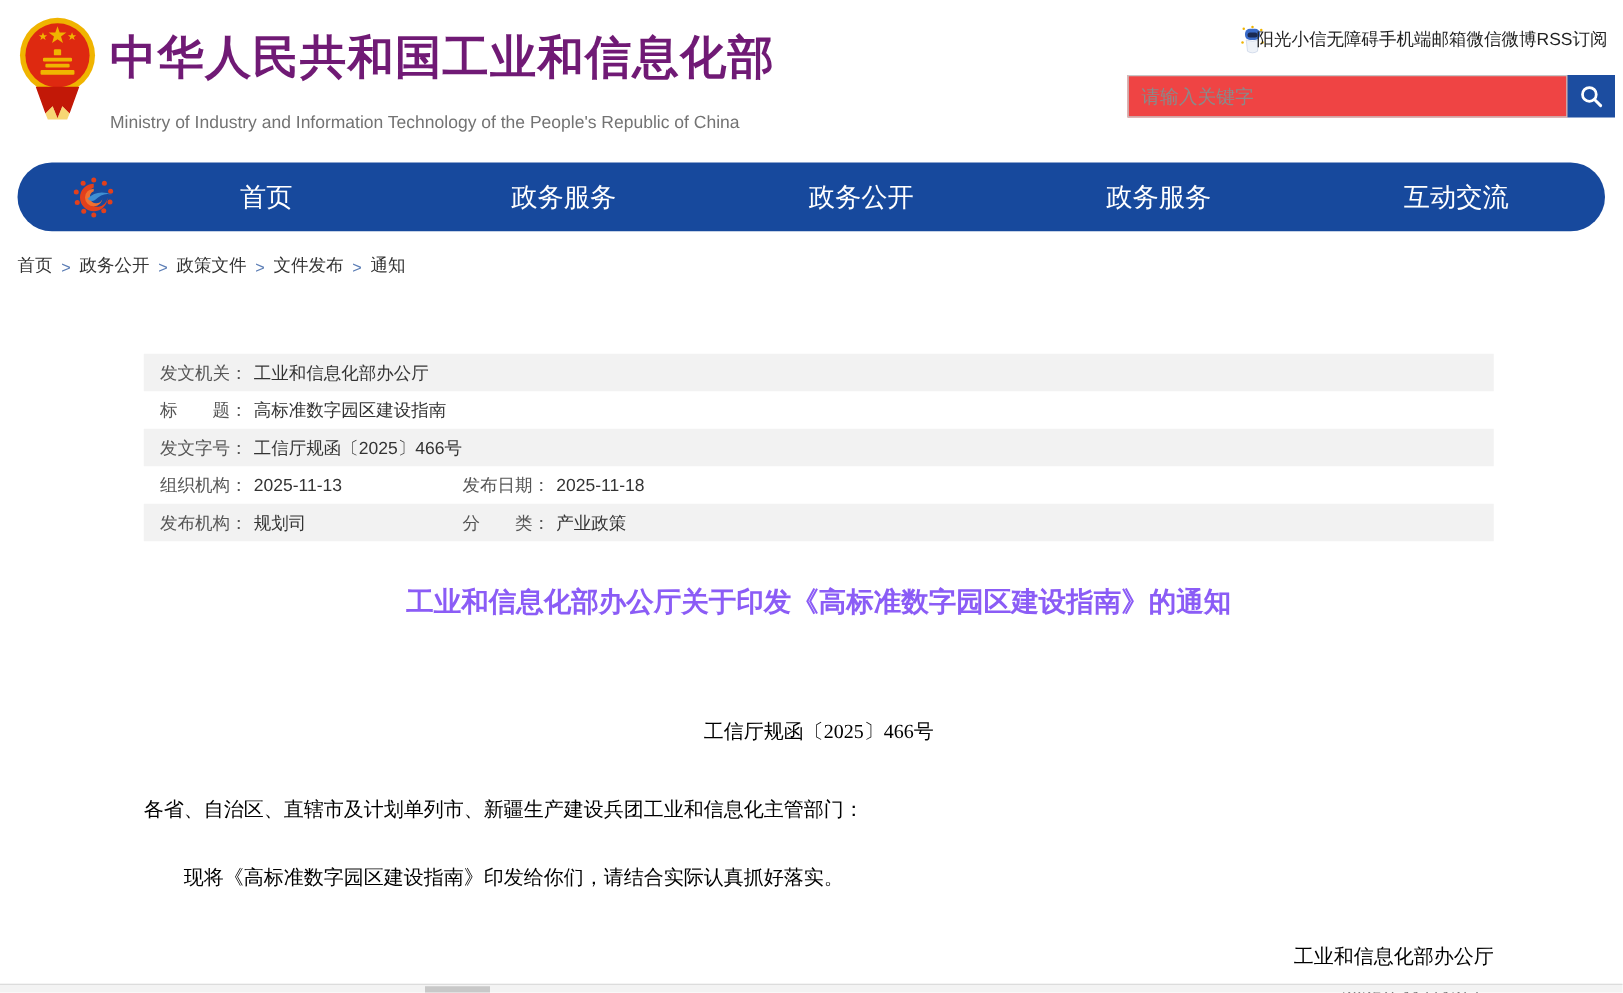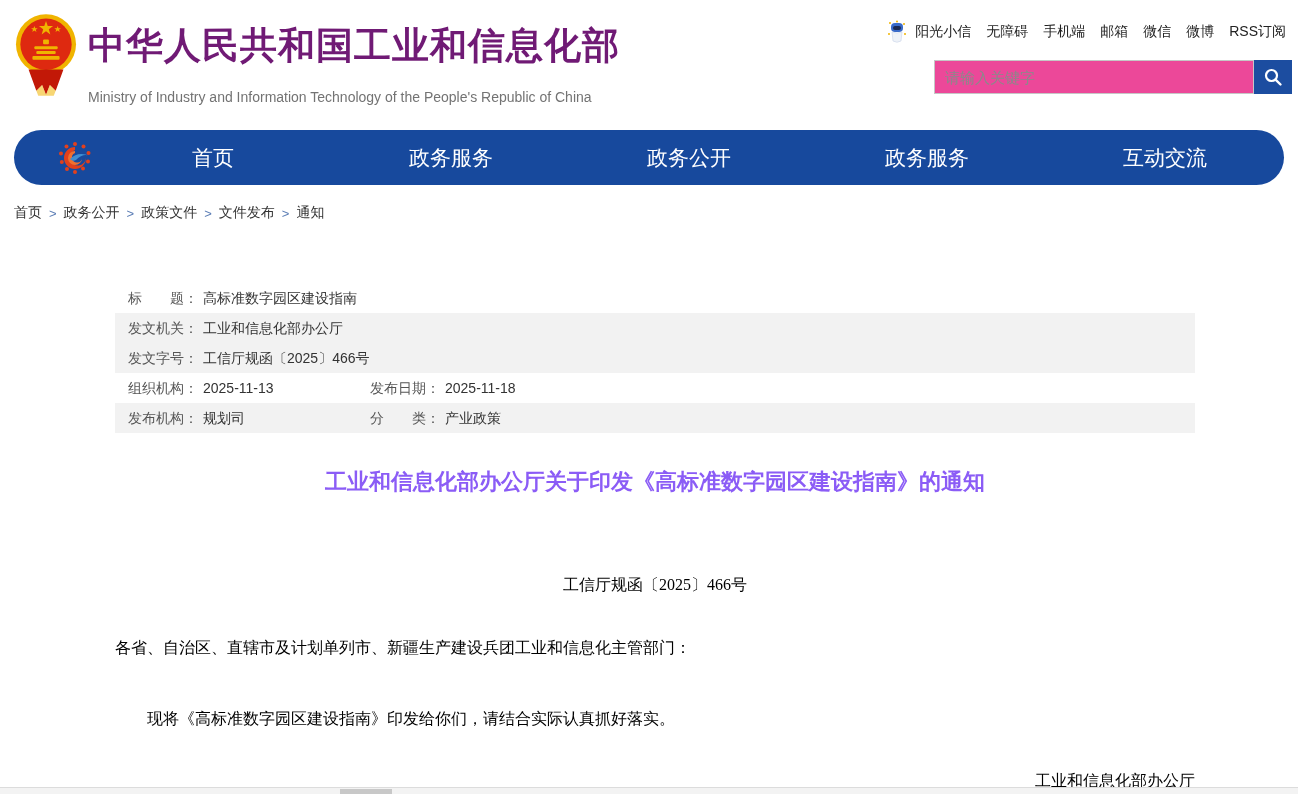--- a/index.html
+++ b/index.html
@@ -6,27 +6,27 @@
   html, body { width: 1298px; height: 794px; background: #ffffff; overflow: hidden;
     font-family: "Liberation Sans", "DejaVu Sans", sans-serif; }
 
   
   .header { position: relative; width: 1298px; height: 112px; background: #fff; }
   .emblem { position: absolute; left: 15px; top: 9px; width: 62px; height: 88px; }
   .site-title-block { position: absolute; left: 88px; top: 26px; }
   .site-title { font-size: 37px; font-weight: bold; color: #701a75; letter-spacing: 1px; line-height: 1.1; }
   .site-subtitle { font-size: 14px; color: #737373; margin-top: 22px; }
 
-  .top-links { position: absolute; right: 12px; top: 20px; display: flex; align-items: center; gap: 15px;
+  .top-links { position: absolute; right: 12px; top: 20px; display: flex; align-items: center; 
     font-size: 14px; color: #222; }
   .top-link { cursor: pointer; white-space: nowrap; color: #222; }
   .robot-icon { width: 22px; height: 24px; margin-right: -8px; }
 
   .search-row { position: absolute; right: 6px; top: 60px; display: flex; align-items: stretch; height: 34px; }
-  .search-input { width: 320px; height: 34px; background: #ec4899; border: 1px solid #c6c6c6;
+  .search-input { width: 352px; height: 34px; background: #ef4444; border: 1px solid #c6c6c6;
     padding: 0 10px; font-size: 15px; color: #333; outline: none; }
   .search-input::placeholder { color: #8a8a8a; }
   .search-btn { width: 38px; height: 34px; background: #1c4da0; border: none; cursor: pointer;
     display: flex; align-items: center; justify-content: center; }
 
   
   .navbar { position: absolute; left: 14px; top: 130px; width: 1270px; height: 55px;
     background: #17499d; border-radius: 28px; display: flex; align-items: center; }
   .nav-logo { margin-left: 42px; width: 38px; height: 38px; flex: 0 0 auto; }
   .nav-items { flex: 1; display: flex; }
@@ -46,21 +46,21 @@
   .meta-value { color: #333; margin-left: 5px; }
   .meta-cell2 { position: absolute; left: 255px; top: 0; }
 
   
   .doc { position: absolute; left: 115px; top: 455px; width: 1080px;
     font-family: "Liberation Serif", "DejaVu Serif", serif; color: #000; }
   .doc-title { text-align: center; font-family: "Liberation Sans", sans-serif; font-weight: bold;
     font-size: 22px; color: #8b5cf6; margin-top: 12px; }
   .doc-number { text-align: center; font-size: 16px; margin-top: 78px; }
   .doc-salutation { font-size: 16px; margin-top: 42px; text-align: left; }
-  .doc-body { font-size: 16px; margin-top: 48px; text-indent: 2em; line-height: 1.5; }
+  .doc-body { font-size: 16px; margin-top: 32px; text-indent: 2em; line-height: 1.5; }
   .doc-sign-block { margin-top: 40px; text-align: right; font-size: 16px; }
   .doc-signature { padding-right: 0px; }
   .doc-date { margin-top: 12px; padding-right: 10px; }
 
   
   .hscrollbar { position: absolute; left: 0; bottom: 0; width: 1298px; height: 7px;
     background: #f3f3f3; border-top: 1px solid #dcdcdc; }
   .hscroll-thumb { position: absolute; left: 340px; top: 1px; width: 52px; height: 5px; background: #c8c8c8; }
 </style>
 </head>
@@ -153,25 +153,25 @@
   <span class="crumb">政务公开</span>
   <span class="crumb-sep">&gt;</span>
   <span class="crumb">政策文件</span>
   <span class="crumb-sep">&gt;</span>
   <span class="crumb">文件发布</span>
   <span class="crumb-sep">&gt;</span>
   <span class="crumb">通知</span>
 </div>
 
 <div class="meta-table">
+  <div class="meta-row gray">
+    <span class="meta-label">发文机关：</span><span class="meta-value">工业和信息化部办公厅</span>
+  </div>
   <div class="meta-row">
     <span class="meta-label">标　　题：</span><span class="meta-value">高标准数字园区建设指南</span>
-  </div>
-  <div class="meta-row gray">
-    <span class="meta-label">发文机关：</span><span class="meta-value">工业和信息化部办公厅</span>
   </div>
   <div class="meta-row gray">
     <span class="meta-label">发文字号：</span><span class="meta-value">工信厅规函〔2025〕466号</span>
   </div>
   <div class="meta-row">
     <span class="meta-label">组织机构：</span><span class="meta-value">2025-11-13</span>
     <span class="meta-cell2">
       <span class="meta-label">发布日期：</span><span class="meta-value">2025-11-18</span>
     </span>
   </div>

